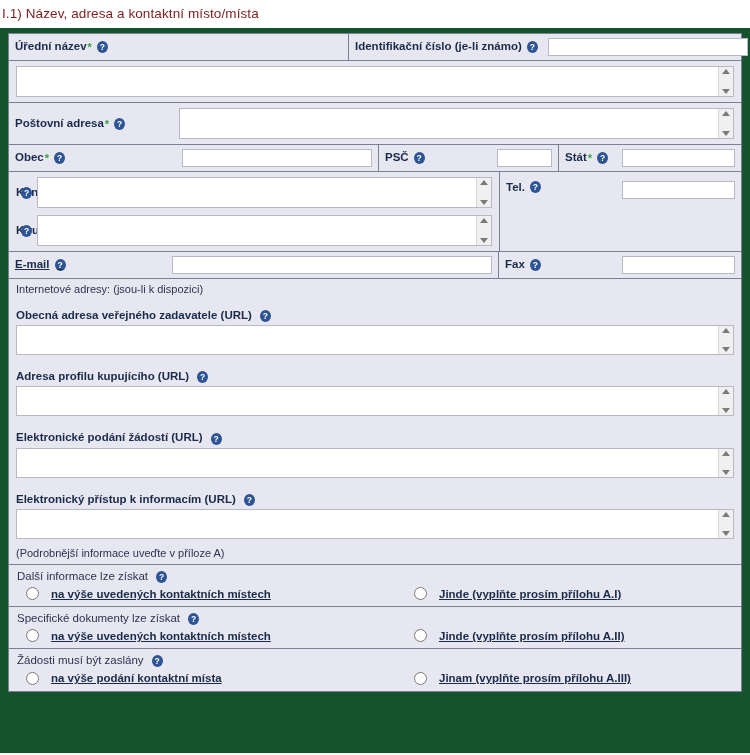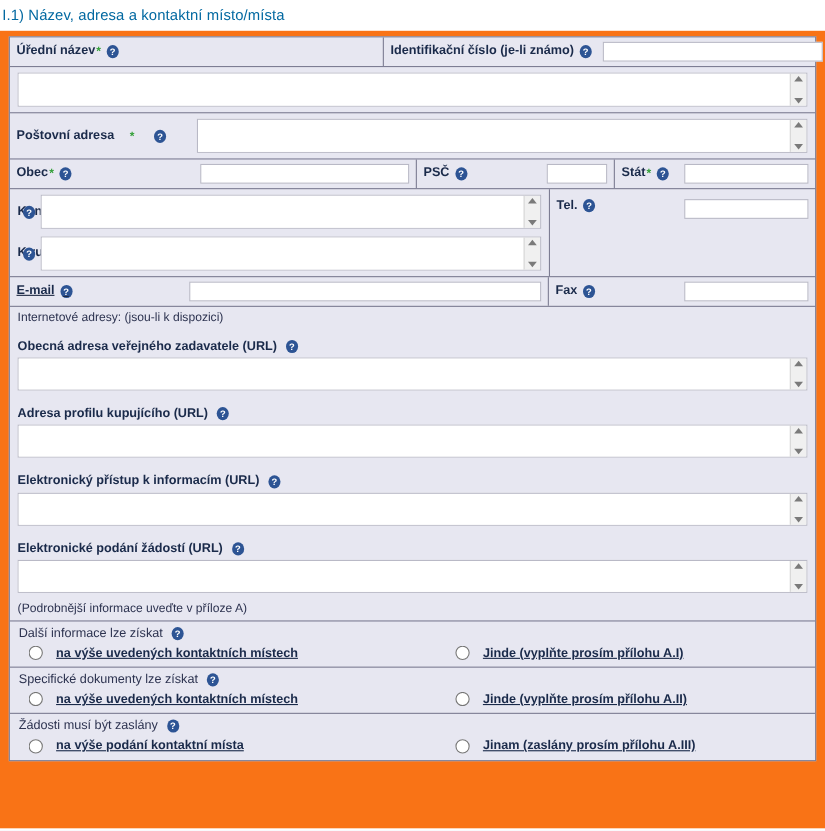--- a/index.html
+++ b/index.html
@@ -14,30 +14,30 @@
     font-family: "Liberation Sans", sans-serif;
     font-size: 11px;
     color: #1f2a44;
     overflow: hidden;
     position: relative;
   }
 
   
   .section-title {
     font-size: 13.5px;
-    color: #0369a1;
+    color: #7f1d1d;
     padding: 6px 0 7px 2px;
     background: #ffffff;
     letter-spacing: .1px;
     white-space: nowrap;
   }
 
   
   .page-body {
-    background: #f97316;
+    background: #14532d;
     padding: 5px 8px 10px 8px;
     height: 725px;
     box-sizing: border-box;
   }
 
   
   .form-box {
     border: 1px solid #7d7d93;
     background: #e7e7f1;
     width: 100%;
@@ -212,21 +212,21 @@
           <textarea style=""></textarea>
           <span class="sbar">
             <i class="sarrow up"></i>
             <i class="sarrow down"></i>
           </span>
         </div>
       </div>
     </div>
 
     <div class="row">
-      <div class="cell" style="width:170px;flex:none;gap:13px;">
+      <div class="cell" style="width:170px;flex:none;">
         <span class="lbl">Poštovní adresa</span>
           <span class="req">*</span>
         <span class="help">?</span>
       </div>
       <div class="cell" style="flex:1;padding:5px 7px 5px 0;">
         <div class="ta-wrap" style="width:100%;height:31px;">
           <textarea style=""></textarea>
           <span class="sbar">
             <i class="sarrow up"></i>
             <i class="sarrow down"></i>
@@ -331,35 +331,35 @@
             <textarea style=""></textarea>
             <span class="sbar">
               <i class="sarrow up"></i>
               <i class="sarrow down"></i>
             </span>
           </div>
         </div>
 
         <div class="url-block">
           <div class="url-label">
-            <span class="lbl">Elektronický přístup k informacím (URL)</span>
+            <span class="lbl">Elektronické podání žádostí (URL)</span>
             <span class="help">?</span>
           </div>
           <div class="ta-wrap url-field">
             <textarea style=""></textarea>
             <span class="sbar">
               <i class="sarrow up"></i>
               <i class="sarrow down"></i>
             </span>
           </div>
         </div>
 
         <div class="url-block">
           <div class="url-label">
-            <span class="lbl">Elektronické podání žádostí (URL)</span>
+            <span class="lbl">Elektronický přístup k informacím (URL)</span>
             <span class="help">?</span>
           </div>
           <div class="ta-wrap url-field">
             <textarea style=""></textarea>
             <span class="sbar">
               <i class="sarrow up"></i>
               <i class="sarrow down"></i>
             </span>
           </div>
         </div>
@@ -412,20 +412,20 @@
           <span class="lbl normal">Žádosti musí být zaslány</span>
           <span class="help">?</span>
         </div>
         <div class="radio-row">
           <label class="radio-opt left">
             <input type="radio" name="applications-sent-to" style="">
             <span>na výše podání kontaktní místa</span>
           </label>
           <label class="radio-opt right">
             <input type="radio" name="applications-sent-to" style="">
-            <span>Jinam (zaslány prosím přílohu A.III)</span>
+            <span>Jinam (vyplňte prosím přílohu A.III)</span>
           </label>
         </div>
       </div>
     </div>
 
   </div>
 </div>
 
 </body></html>

